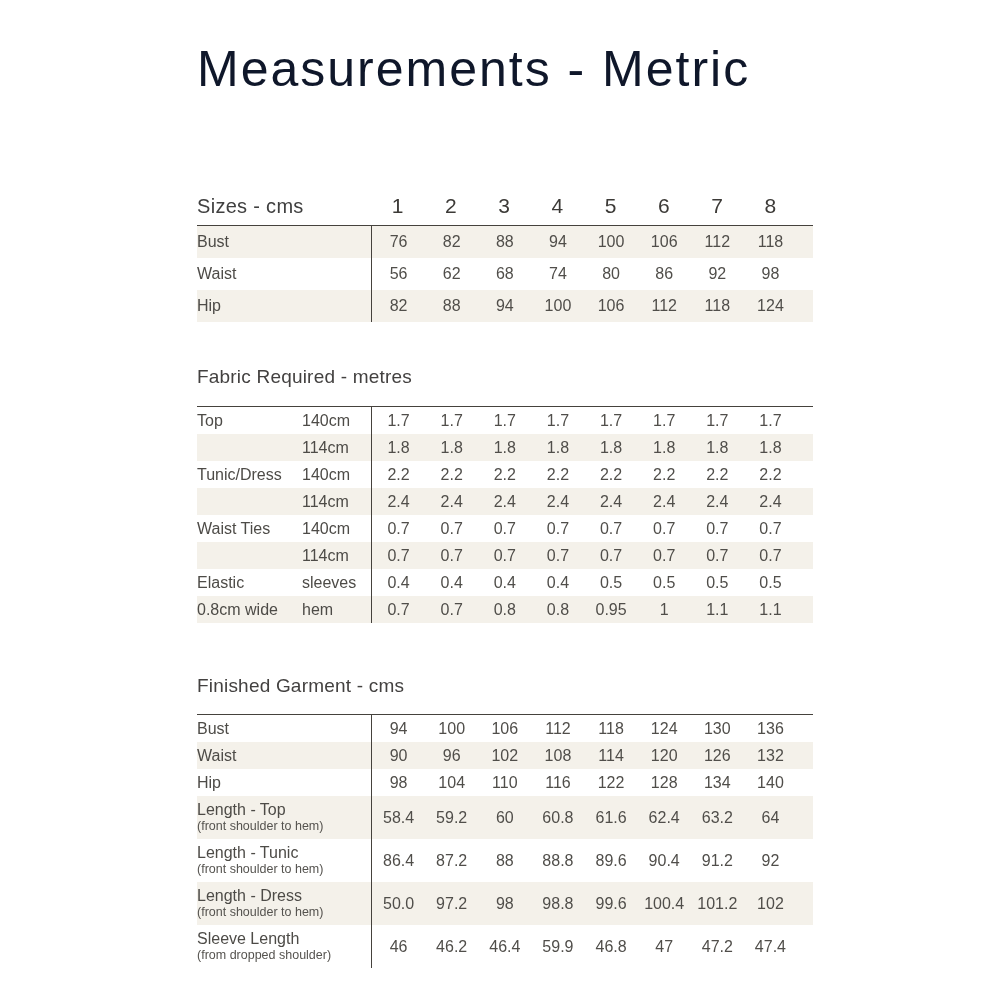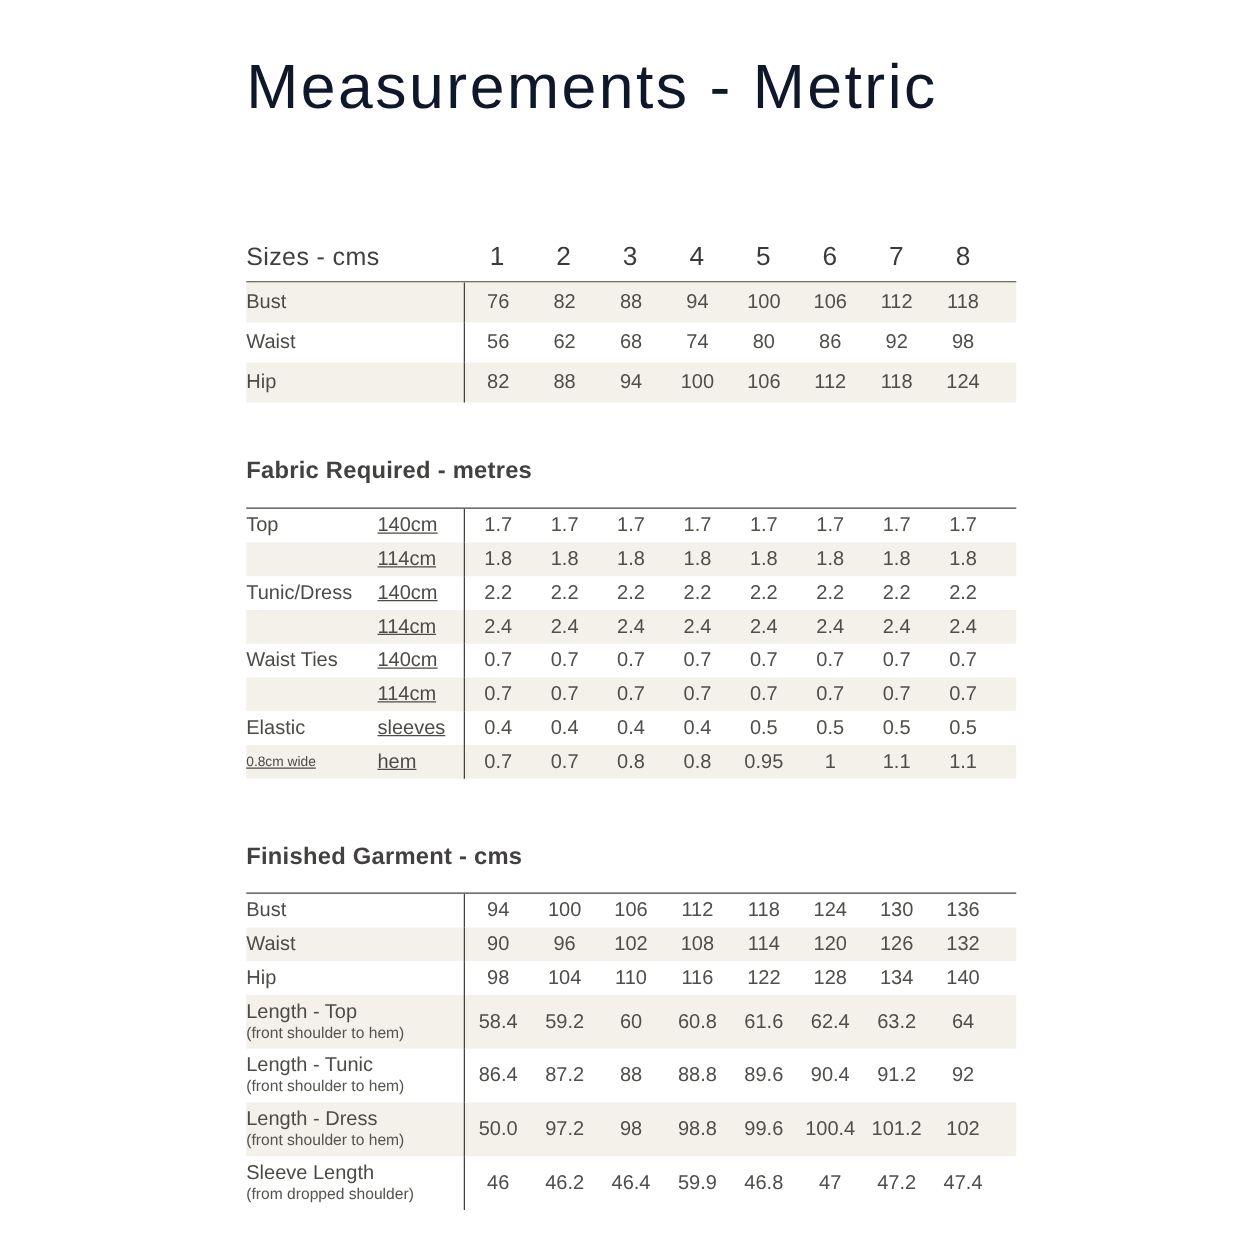--- a/index.html
+++ b/index.html
@@ -23,50 +23,50 @@
   
   .row { display:flex; align-items:stretch; }
   .shaded { background:#f4f1ea; }
   .labelbox {
     width:174px; flex:0 0 174px;
     display:flex; flex-direction:column;
     justify-content:center; align-items:flex-start;
   }
   .labelbox.split { flex-direction:row; align-items:center; }
   .item  { width:105px; font-size:16px; }
-  .wcol  { width:69px;  font-size:16px;text-decoration:underline; }
+  .wcol  { width:69px;  font-size:16px; }
   .label { font-size:16px; }
   .sublabel { font-size:12.5px; line-height:1.25; color:#55534f; }
   .vals {
     flex:1; display:flex; align-items:center;
     padding-right:16px;
   }
   .cell { flex:1; text-align:center; font-size:16px; color:#504e4a; }
 
   .tbody { border-top:1.5px solid #45423d; }
   .tbody .vals { border-left:1.5px solid #45423d; }
 
   
   .t1-header { display:flex; align-items:flex-end; margin-top:92px; padding-bottom:7px; height:36px; }
   .t1-heading { width:174px; flex:0 0 174px; font-size:20px; font-weight:500; color:#404040; letter-spacing:.3px; }
   .hnum { font-size:21px; font-weight:500; color:#3c3a37; }
   #table-sizes .row { height:32px; }
 
   
   .section-heading {
-    font-size:19px; font-weight:700; color:#434140;
+    font-size:19px; font-weight:400; color:#434140;
     letter-spacing:.2px;
   }
   .h-fabric  { margin-top:44px; }
   .h-garment { margin-top:52px; }
 
   
   #table-fabric  { margin-top:18px; }
   #table-fabric .row { height:27px; }
-  #table-fabric .row:last-child .item { font-size:11px;text-decoration:underline; }
+  #table-fabric .row:last-child .item { font-size:16px; }
 
   
   #table-garment { margin-top:17px; }
   #table-garment .row { height:27px; }
   #table-garment .row.tall { height:43px; }
 </style>
 </head>
 <body>
 
 <div class="page">

